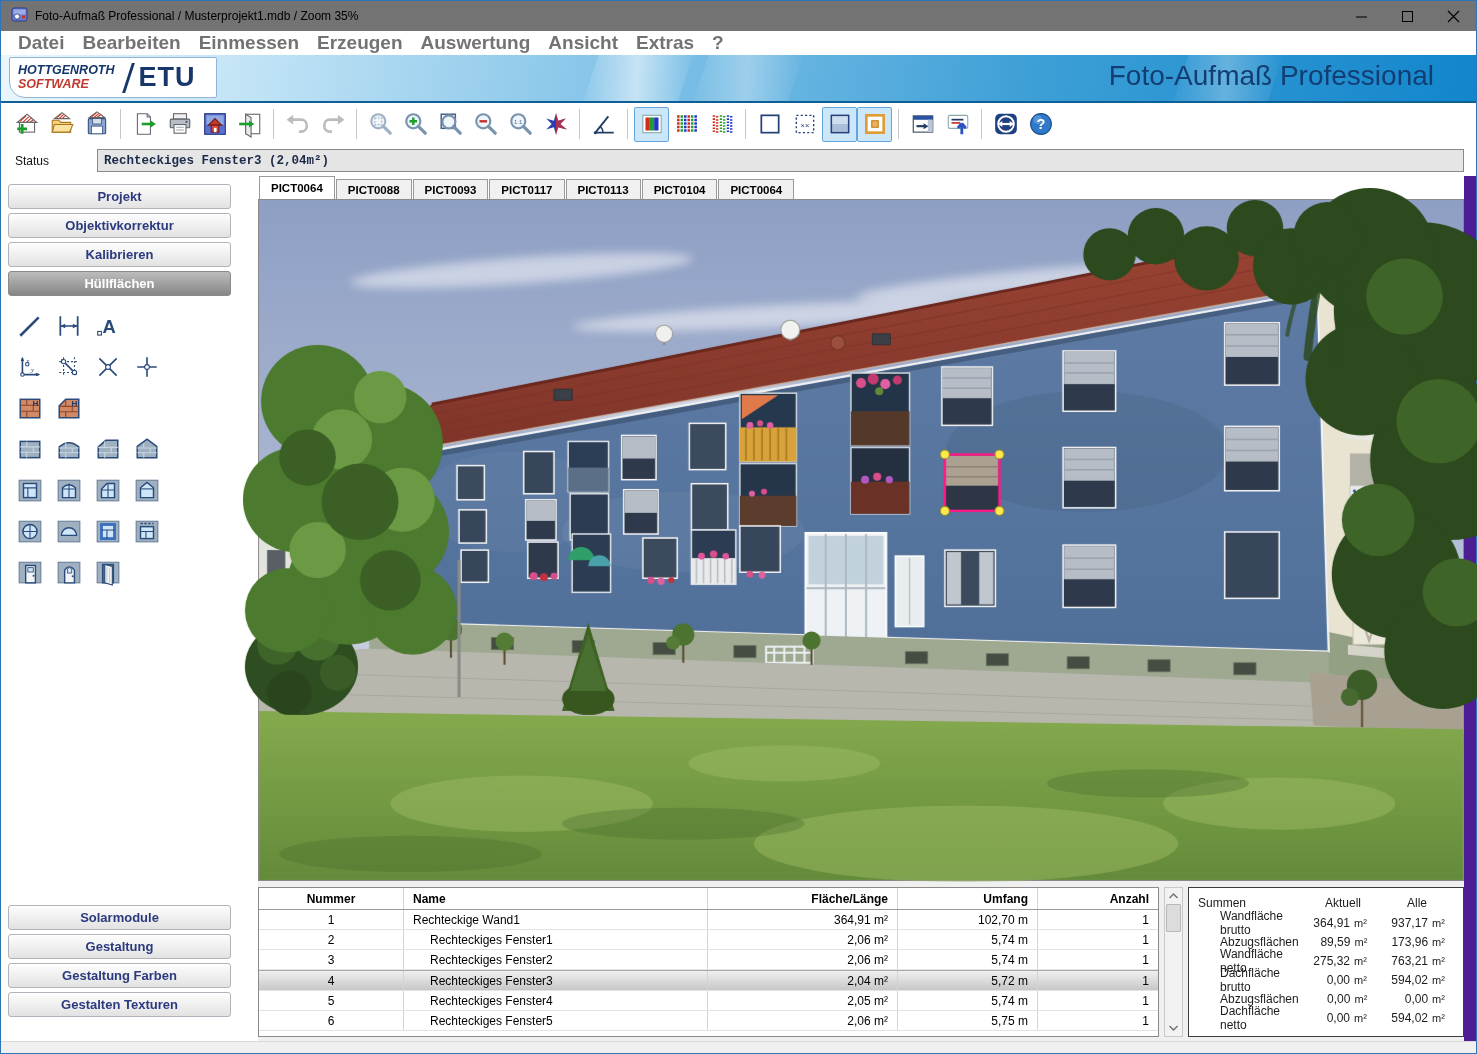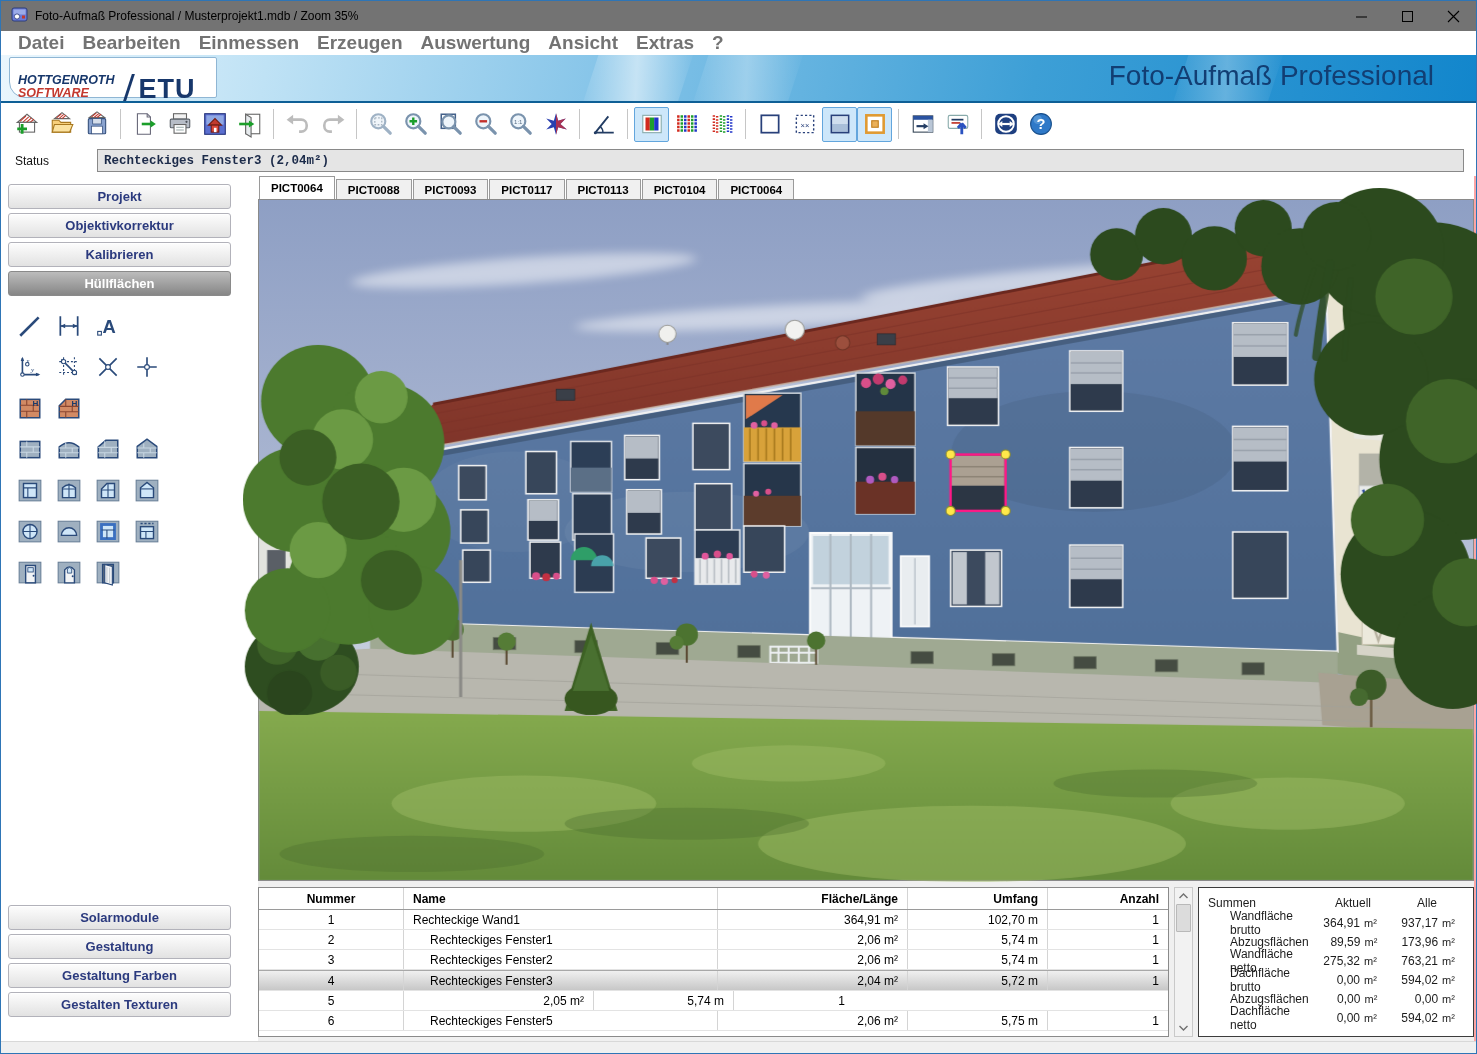--- a/index.html
+++ b/index.html
@@ -9,21 +9,21 @@
   .titlebar{height:30px;display:flex;align-items:center;padding-left:10px;background:#737373;flex:0 0 auto;}
   .title-text{font-size:12px;color:#000;margin-left:7px;flex:1;}
   .win-controls{display:flex;height:30px;}
   .win-btn{width:46px;height:30px;display:flex;align-items:center;justify-content:center;}
   
   .menubar{height:24px;display:flex;align-items:center;padding-left:8px;flex:0 0 auto;background:#fff;}
   .menu-item{font-size:19px;color:#737373;padding:3px 9px;cursor:default;font-weight:bold;}
   
   .banner{height:46px;flex:0 0 auto;position:relative;background:linear-gradient(100deg,#eaf6fd 0%,#bfe2f5 18%,#83c3e8 42%,#3d9fd6 70%,#1286cc 100%);border-bottom:2px solid #0e5f96;overflow:hidden;}
   .banner .streak{position:absolute;top:-30px;width:90px;height:120px;background:linear-gradient(75deg,rgba(255,255,255,0) 0%,rgba(255,255,255,.55) 50%,rgba(255,255,255,0) 100%);transform:rotate(18deg);}
-  .logo{position:absolute;left:8px;top:2px;width:208px;height:41px;background:#fff;border:1px solid #8fb6d4;border-radius:2px 2px 2px 16px;display:flex;padding:16px 8px;box-sizing:border-box;}
+  .logo{position:absolute;left:8px;top:2px;width:208px;height:41px;background:#fff;border:1px solid #8fb6d4;border-radius:2px 2px 2px 16px;display:flex;align-items:center;padding:16px 8px;box-sizing:border-box;}
   .logo-stack{display:flex;flex-direction:column;line-height:1.05;font-style:italic;font-weight:bold;font-size:12.5px;}
   .logo-h{color:#17376b;}
   .logo-s{color:#c3392f;}
   .logo-div{width:3px;height:30px;background:#17376b;transform:skewX(-18deg);margin:0 9px 0 12px;}
   .logo-etu{font-size:27px;font-weight:bold;color:#17376b;letter-spacing:1px;}
   .app-title{position:absolute;right:42px;top:5px;font-size:28px;color:#123e73;font-weight:500;}
   
   .toolbar{height:42px;flex:0 0 auto;display:flex;align-items:center;padding:0 8px;background:#fff;}
   .tbtn{width:33px;height:33px;display:flex;align-items:center;justify-content:center;border:1px solid transparent;border-radius:2px;}
   .tbtn.selected{background:#cde7fa;border-color:#63a6dd;}
@@ -35,21 +35,21 @@
   
   .main{flex:1;display:flex;min-height:0;background:#fff;gap:20px;}
   .sidebar{width:237px;flex:0 0 auto;display:flex;flex-direction:column;padding-top:6px;background:#fff;}
   .sbtn{margin:2px 7px;height:23px;flex:0 0 auto;background:linear-gradient(#fdfdfd,#e2e2e2);border:1px solid #b2b2ba;border-radius:3px;color:#2b3a7e;font-weight:bold;font-size:13px;display:flex;align-items:center;justify-content:center;box-shadow:inset 0 1px 0 #fff;}
   .sbtn.active{background:linear-gradient(#bcbcbc,#868686);color:#fff;border-color:#8a8a8a;box-shadow:none;}
   .tools{padding:14px 0 0 15px;display:flex;flex-direction:column;gap:13px;}
   .trow{display:flex;gap:11px;}
   .ticon{width:28px;height:28px;display:flex;align-items:center;justify-content:center;}
   .sb-spacer{flex:1;}
   
-  .content{flex:1;display:flex;flex-direction:column;min-width:0;background:#fca5a5;padding-right:2px;}
+  .content{flex:1;display:flex;flex-direction:column;min-width:0;background:#4c1d95;padding-right:12px;}
   .tabsrow{height:23px;flex:0 0 auto;display:flex;align-items:flex-end;background:#fff;padding-left:1px;}
   .tab{height:19px;padding:0 11px;font-size:11.5px;font-weight:bold;color:#000;background:#f0f0f0;border:1px solid #9a9a9a;border-bottom:none;display:flex;align-items:center;margin-right:1px;}
   .tab.active{background:#fff;height:22px;position:relative;z-index:2;}
   .photo{flex:1;min-height:0;border:1px solid #8a8a8a;background:#9fb0c9;position:relative;}
   .photo svg{display:block;width:100%;height:100%;}
   
   .bottom{height:150px;flex:0 0 auto;display:flex;gap:5px;padding:6px 0 4px 0;background:#f0f0f0;}
   .table-wrap{flex:1;background:#fff;border:1px solid #8a8a8a;font-size:12px;display:flex;flex-direction:column;overflow:hidden;}
   .thr{display:flex;height:21px;font-weight:bold;border-bottom:1px solid #9a9a9a;flex:0 0 auto;align-items:stretch;}
   .tdr{display:flex;height:19px;border-bottom:1px solid #e3e3e3;flex:0 0 auto;align-items:stretch;}
@@ -1041,20 +1041,21 @@
           </div>
           <div class="tdr selected">
             <div class="cell c-num">4</div>
             <div class="cell c-name child">Rechteckiges Fenster3</div>
             <div class="cell c-fl">2,04 m²</div>
             <div class="cell c-um">5,72 m</div>
             <div class="cell c-an">1</div>
           </div>
           <div class="tdr">
             <div class="cell c-num">5</div>
+            <div class="cell c-name child">Rechteckiges Fenster4</div>
             <div class="cell c-fl">2,05 m²</div>
             <div class="cell c-um">5,74 m</div>
             <div class="cell c-an">1</div>
           </div>
           <div class="tdr">
             <div class="cell c-num">6</div>
             <div class="cell c-name child">Rechteckiges Fenster5</div>
             <div class="cell c-fl">2,06 m²</div>
             <div class="cell c-um">5,75 m</div>
             <div class="cell c-an">1</div>

